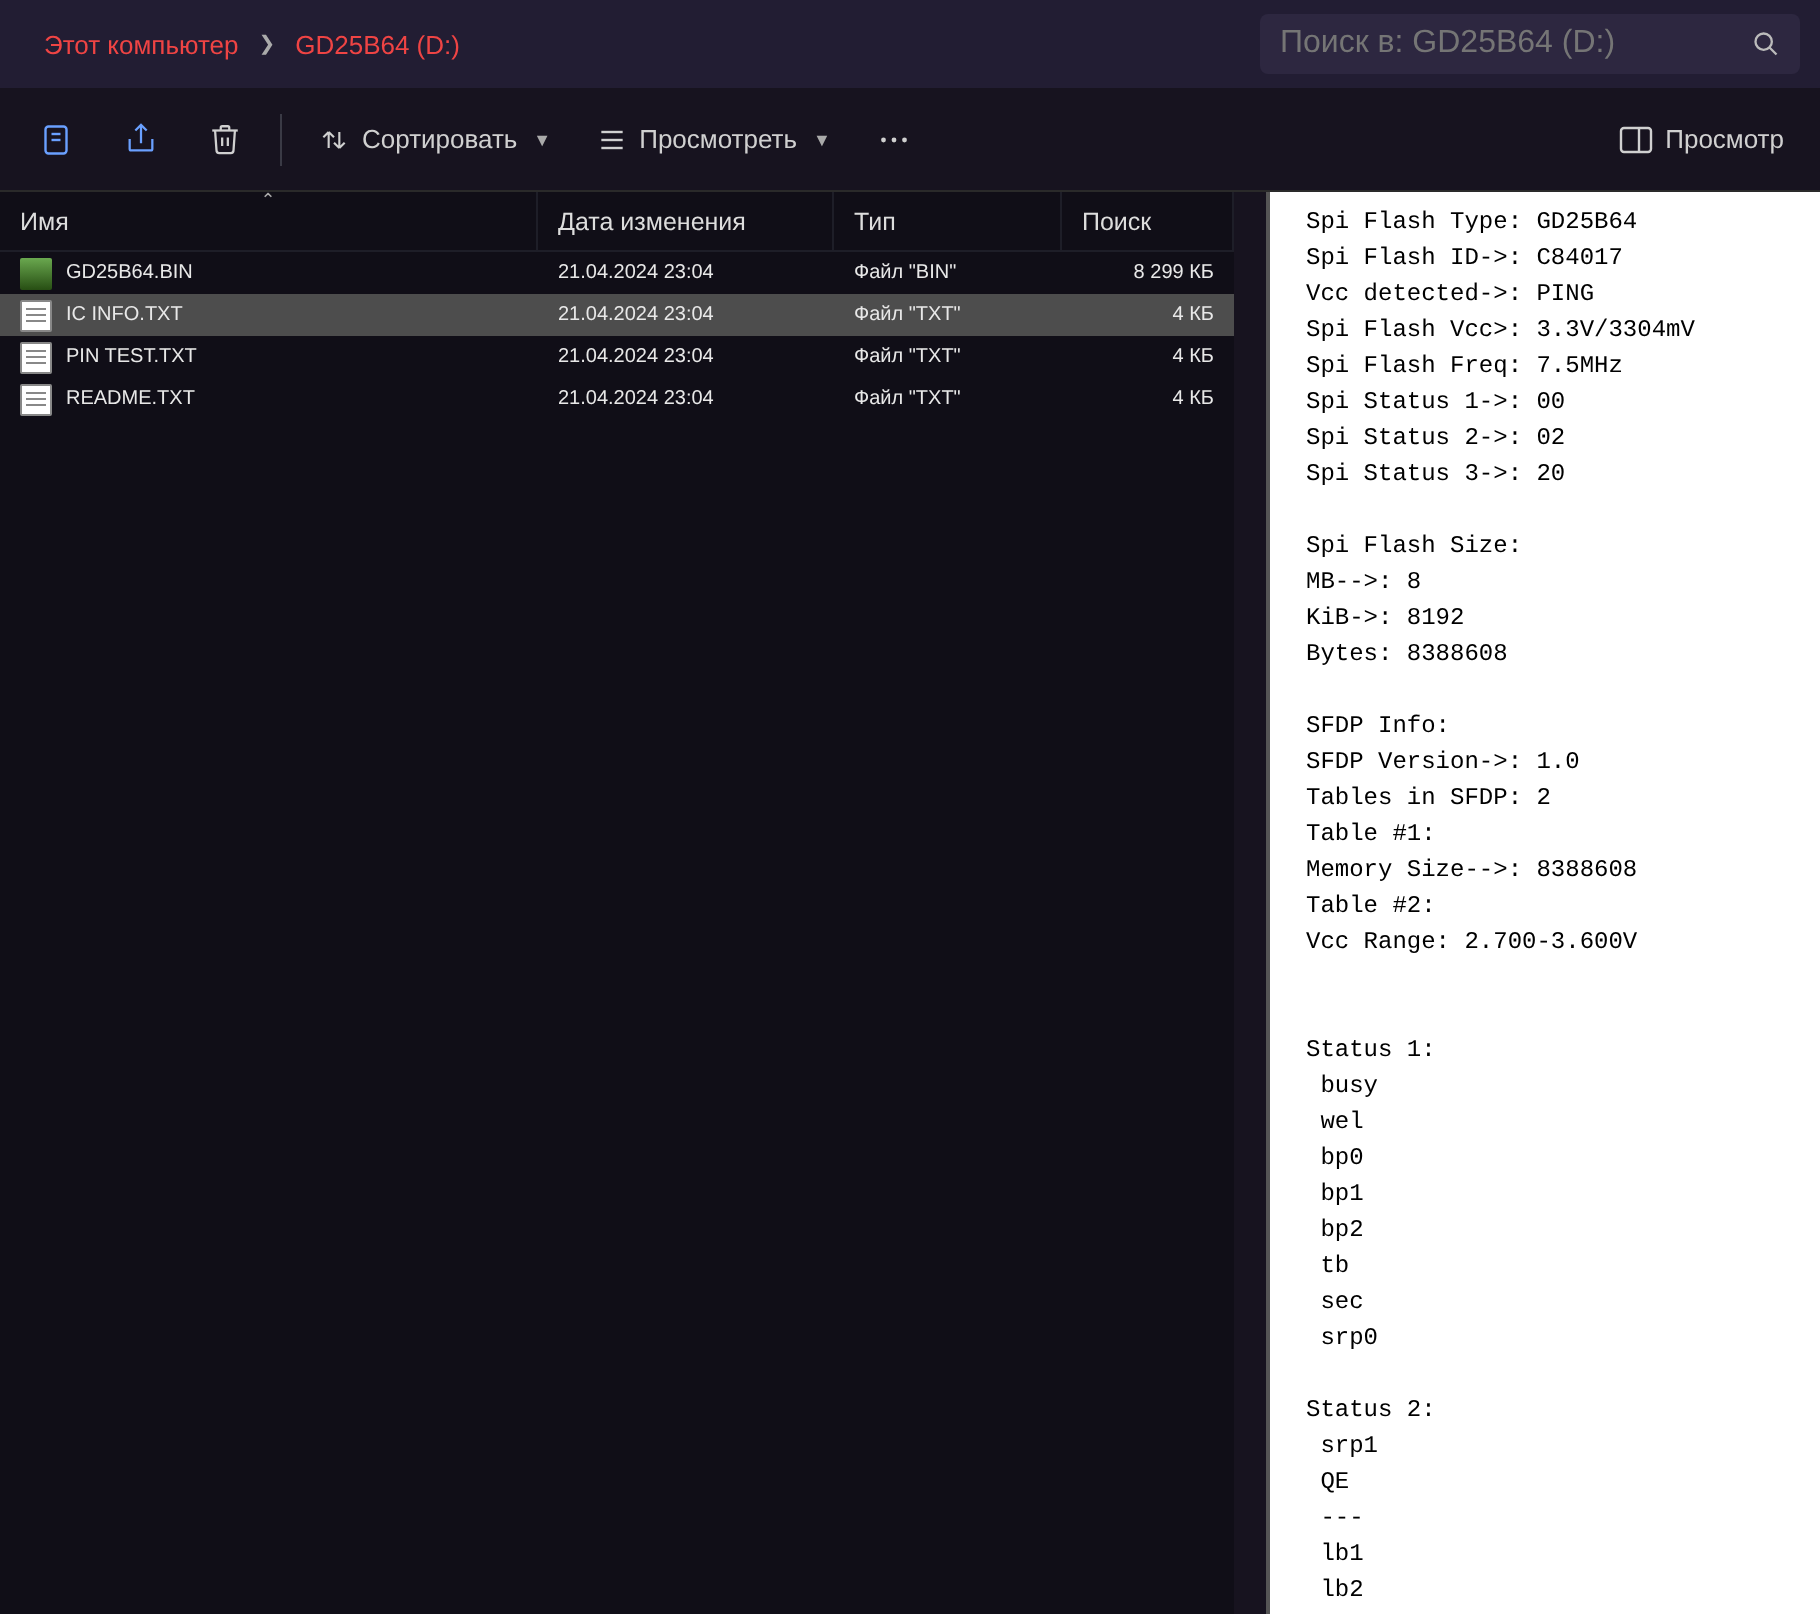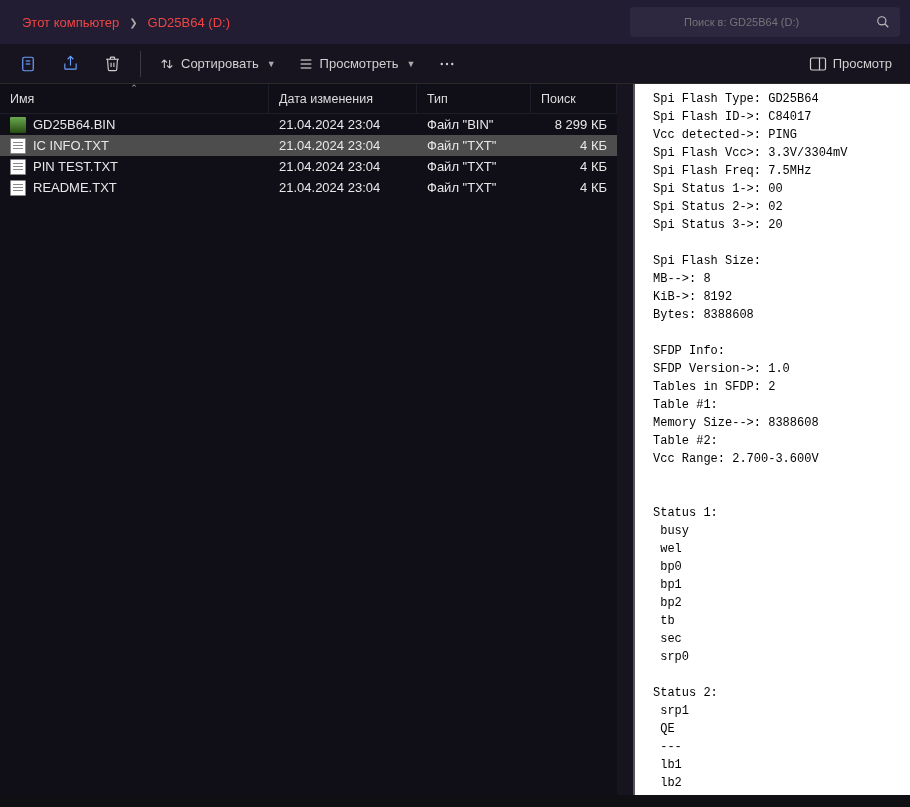--- a/index.html
+++ b/index.html
@@ -2,42 +2,42 @@
 <html><head>
 <meta charset="utf-8">
 <style>
   * { box-sizing: border-box; margin: 0; padding: 0; }
   html, body { width: 910px; height: 807px; overflow: hidden; background: #0f0f14; font-family: "Segoe UI", Arial, sans-serif; color: #e8e8e8; font-size: 13px; }
   .titlebar { height: 44px; background: #221d33; display: flex; align-items: center; padding: 0 4px; }
   .breadcrumb { flex: 1; display: flex; align-items: center; gap: 4px; padding: 0 12px; height: 100%; }
   .breadcrumb span.crumb { padding: 4px 6px; color: #ef4444; }
   .breadcrumb span.sep { color: #aaa; font-size: 10px; }
   .search-wrap { width: 270px; height: 30px; background: #2d2740; border-radius: 4px; display: flex; align-items: center; padding: 0 10px; margin-right: 6px; }
-  .search-wrap input { flex: 1; background: transparent; border: none; outline: none; color: #f97316; font-size: 11px; margin-left: 44px; }
+  .search-wrap input { flex: 1; background: transparent; border: none; outline: none; color: #f97316; font-size: 16px; }
   .search-wrap .search-icon { color: #bbb; }
-  .toolbar { height: 40px; background: #17131f; display: flex; align-items: center; padding: 0 8px; gap: 2px; border-bottom: 1px solid #2a2a2a; }
+  .toolbar { height: 52px; background: #17131f; display: flex; align-items: center; padding: 0 8px; gap: 2px; border-bottom: 1px solid #2a2a2a; }
   .tool-btn { height: 36px; min-width: 40px; display: flex; align-items: center; justify-content: center; gap: 6px; padding: 0 10px; border-radius: 4px; color: #d0d0d0; cursor: default; }
   .tool-btn.icon-only { min-width: 40px; padding: 0; }
   .tool-sep { width: 1px; height: 26px; background: #3a3a45; margin: 0 6px; }
   .tool-btn .chev { font-size: 9px; color: #aaa; margin-left: 2px; }
   .spacer { flex: 1; }
   .content { display: flex; height: calc(807px - 44px - 52px); }
   .file-list { width: 617px; background: #100e17; }
   .preview { flex: 1; background: #ffffff; color: #000; font-family: "Consolas","Courier New",monospace; font-size: 12px; line-height: 18px; padding: 6px 0 6px 18px; border-left: 2px solid #555; overflow: hidden; white-space: pre; }
   .scrollbutton { width: 16px; background: #17131f; }
   .headers { display: flex; height: 30px; align-items: center; border-bottom: 1px solid #1e1e28; font-size: 12.5px; color: #ddd; background: #100e17; }
   .headers .col { padding: 0 10px; border-right: 1px solid #1e1e28; height: 100%; display: flex; align-items: center; position: relative; }
   .col-name { width: 269px; }
   .col-date { width: 148px; }
   .col-type { width: 114px; }
   .col-size { width: 86px; justify-content: flex-start; }
   .headers .col-name .sort { position: absolute; top: -1px; left: 50%; transform: translateX(-50%); font-size: 9px; color: #aaa; }
   .row { display: flex; height: 21px; align-items: center; color: #e8e8e8; }
   .row.selected { background: #4d4d4d; }
-  .row .cell { padding: 0 10px; overflow: hidden; white-space: nowrap; font-size: 13px; }
+  .row .cell { padding: 0 10px; overflow: hidden; white-space: nowrap; font-size: 10px; }
   .row .cell.name { width: 269px; display: flex; align-items: center; gap: 7px; }
   .row .cell.date { width: 148px; }
   .row .cell.type { width: 114px; }
   .row .cell.size { width: 86px; text-align: right; }
   .file-icon { width: 16px; height: 16px; display: inline-flex; align-items: center; justify-content: center; font-size: 11px; border-radius: 1px; }
   .file-icon.bin { background: linear-gradient(#6aa84f,#274e13); color: #fff; }
   .file-icon.txt { background: #fff; border: 1px solid #888; position: relative; }
   .file-icon.txt::before { content: ""; position: absolute; left: 2px; right: 2px; top: 3px; height: 1px; background: #888; box-shadow: 0 3px 0 #888, 0 6px 0 #888; }
   svg { display: block; }
 </style>

